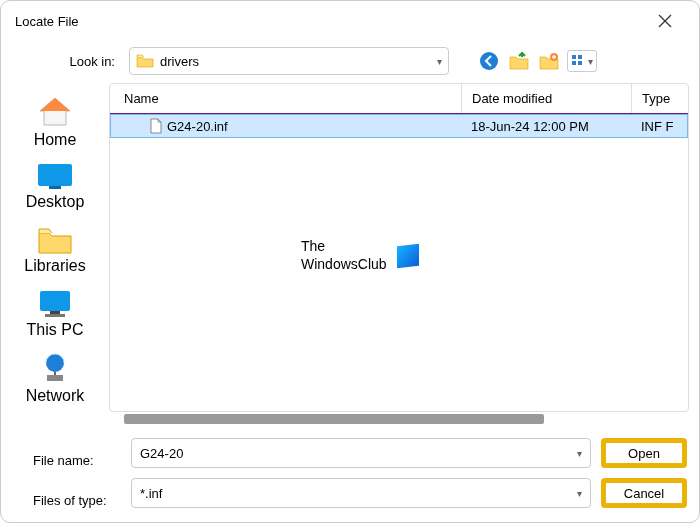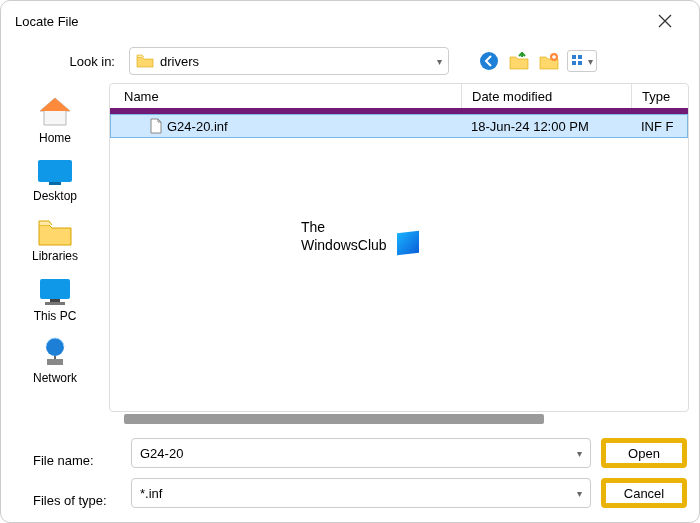--- a/index.html
+++ b/index.html
@@ -12,31 +12,31 @@
 .lookin-label { width: 110px; text-align: right; padding-right: 6px; }
 .lookin-combo { flex: 1; max-width: 320px; height: 28px; border: 1px solid #ccc; border-radius: 4px; display: flex; align-items: center; padding: 0 6px; gap: 6px; background: #fff; }
 .lookin-combo .fname { flex: 1; }
 .chev { color: #666; font-size: 10px; }
 .tool-icons { display: flex; align-items: center; gap: 6px; margin-left: 20px; }
 .tool-icons .ti { width: 24px; height: 24px; display: flex; align-items: center; justify-content: center; cursor: pointer; border-radius: 3px; }
 .views { display: flex; align-items: center; border: 1px solid #ccc; border-radius: 3px; padding: 0 3px; height: 22px; gap: 3px; }
 .body-area { flex: 1; display: flex; overflow: hidden; }
 .places { width: 108px; background: #fff; display: flex; flex-direction: column; align-items: center; padding-top: 6px; gap: 4px; }
 .place { width: 90px; display: flex; flex-direction: column; align-items: center; padding: 6px 0 2px 0; cursor: pointer; border-radius: 4px; }
-.place .plabel { font-size: 12px; margin-top: 2px; }
+.place .plabel { font-size: 16px; margin-top: 2px; }
 .file-pane { flex: 1; display: flex; flex-direction: column; border: 1px solid #ddd; border-radius: 4px; margin: 0 10px 0 0; background: #fff; overflow: hidden; }
-.fhead { display: flex; height: 30px; border-bottom: 6px solid #701a75; align-items: center; font-size: 13px; }
+.fhead { display: flex; height: 30px; border-bottom: 1px solid #701a75; align-items: center; font-size: 13px; }
 .col-name { flex: 1; padding-left: 14px; border-right: 1px solid #e0e0e0; height: 100%; display: flex; align-items: center; }
 .col-date { width: 170px; padding-left: 10px; border-right: 1px solid #e0e0e0; height: 100%; display: flex; align-items: center; }
 .col-type { width: 56px; padding-left: 10px; height: 100%; display: flex; align-items: center; }
 .frow { display: flex; height: 24px; align-items: center; background: #cde8ff; border: 1px solid #7ab7e8; padding-left: 30px; }
 .frow .c1 { flex: 1; padding-left: 8px; display: flex; align-items: center; gap: 4px; }
 .frow .c2 { width: 170px; padding-left: 10px; }
 .frow .c3 { width: 56px; padding-left: 10px; }
-.watermark { position: absolute; left: 300px; top: 218px; display: flex; align-items: flex-end; gap: 10px; pointer-events: none; }
+.watermark { position: absolute; left: 300px; top: 237px; display: flex; align-items: center; gap: 10px; pointer-events: none; }
 .watermark .wt { font-size: 14px; line-height: 1.25; }
 .wsquare { width: 22px; height: 22px; background: linear-gradient(135deg,#19b2ff 0%, #0a5fd8 100%); transform: skewY(-6deg); }
 .scroll-track { height: 14px; margin: 0 10px 6px 0; display: flex; align-items: center; }
 .scroll-thumb { height: 10px; background: #9a9a9a; border-radius: 2px; margin-left: 15px; width: 420px; }
 .bottom { padding: 6px 12px 14px 12px; display: flex; flex-direction: column; gap: 10px; }
 .brow { display: flex; align-items: flex-end; gap: 10px; }
 .blabel { width: 108px; text-align: left; padding-left: 20px; }
 .binput { flex: 1; height: 30px; border: 1px solid #ccc; border-radius: 4px; padding: 0 8px; display: flex; align-items: center; justify-content: space-between; background: #fff; }
 .btn { width: 86px; height: 30px; border: 5px solid #eab308; border-radius: 4px; background: #fff; display: flex; align-items: center; justify-content: center; cursor: pointer; }
 .folder-icon { width:18px; height:14px; }

